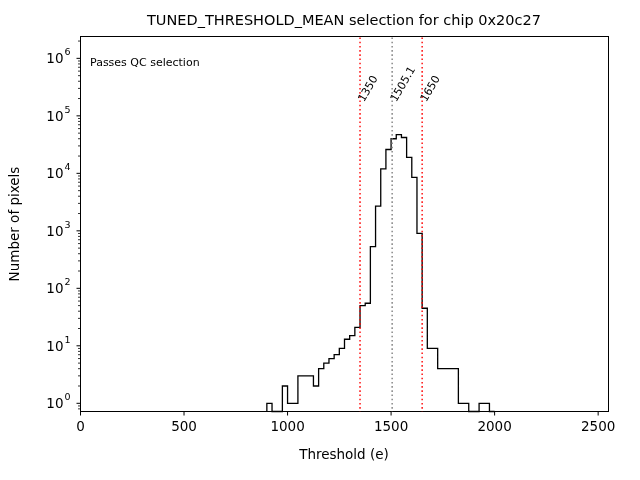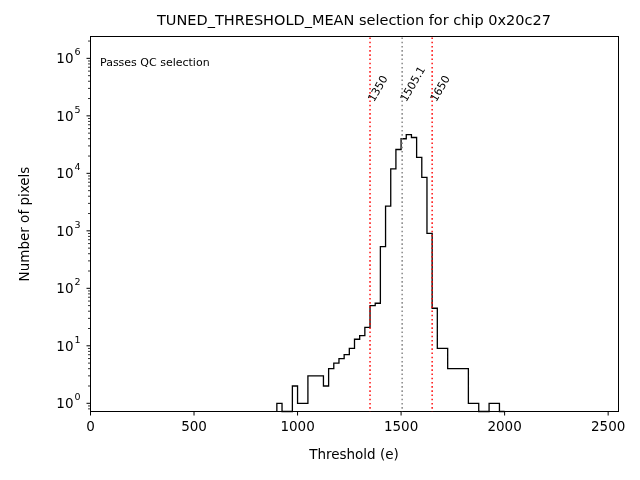--- a/index.html
+++ b/index.html
@@ -10,21 +10,20 @@
   body {
     width: 640px;
     height: 480px;
     font-family: "DejaVu Sans", sans-serif;
     overflow: hidden;
   }
   #figure {
     position: relative;
     width: 520px;
     height: 480px;
-    padding-left: 10px;
   }
   svg {
     display: block;
   }
   text {
     font-family: "DejaVu Sans", sans-serif;
     fill: #000000;
   }
   .title-text {
     font-size: 14.5px;

